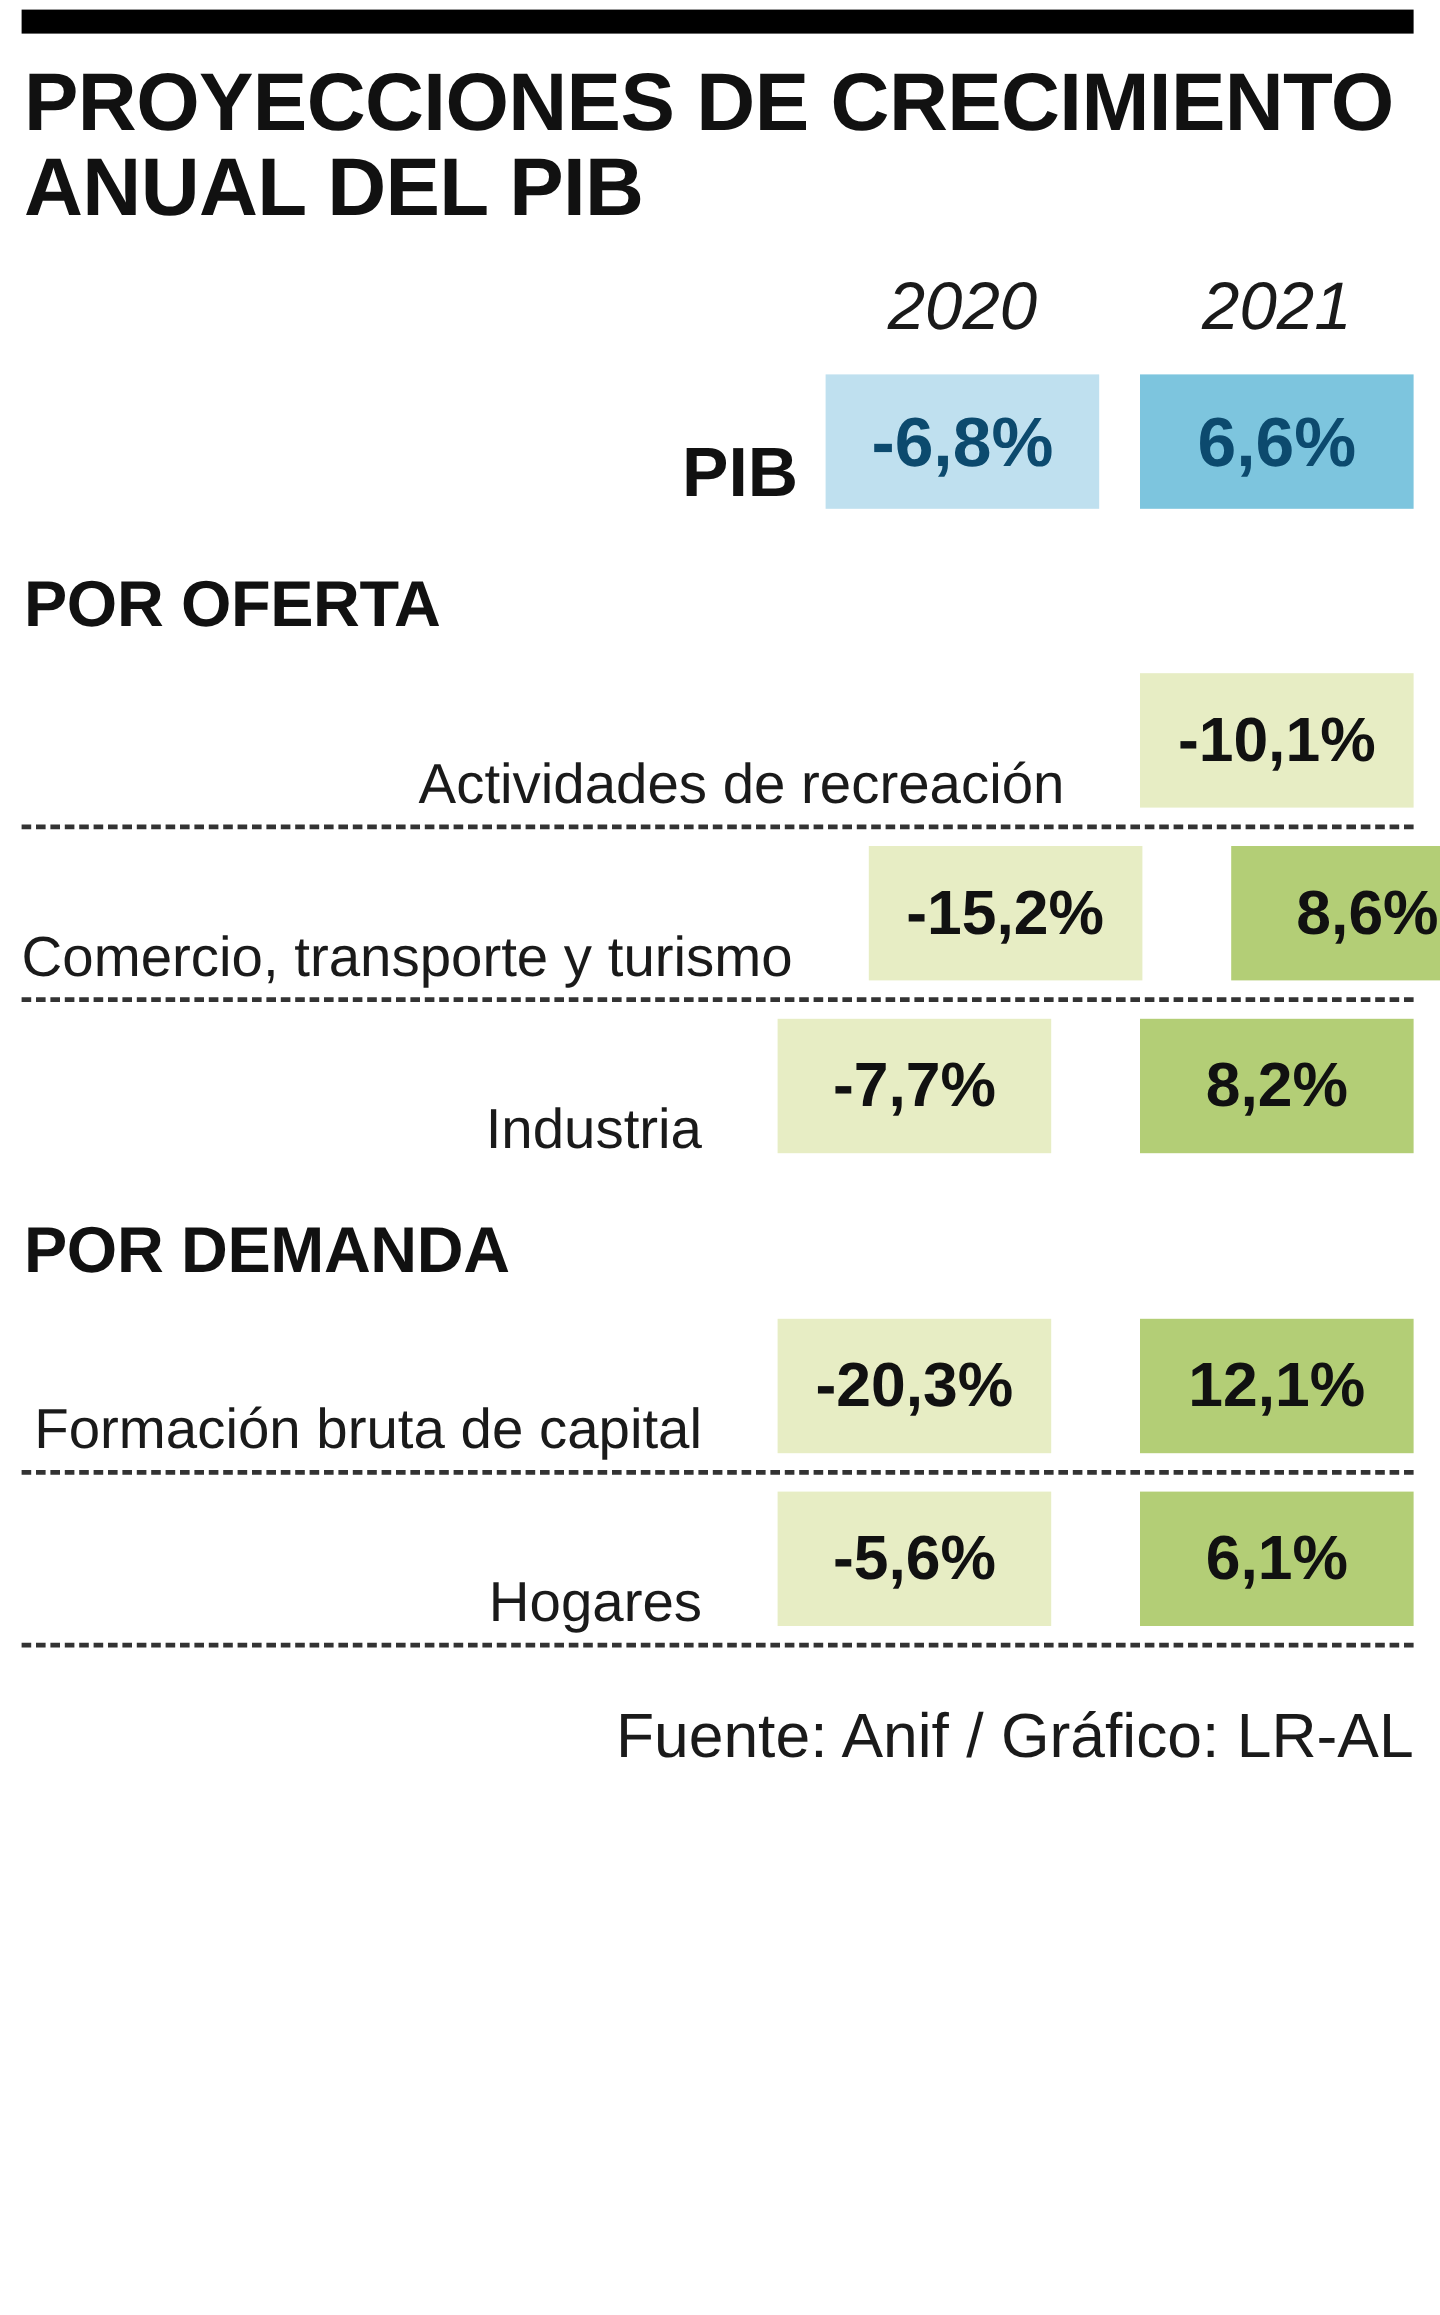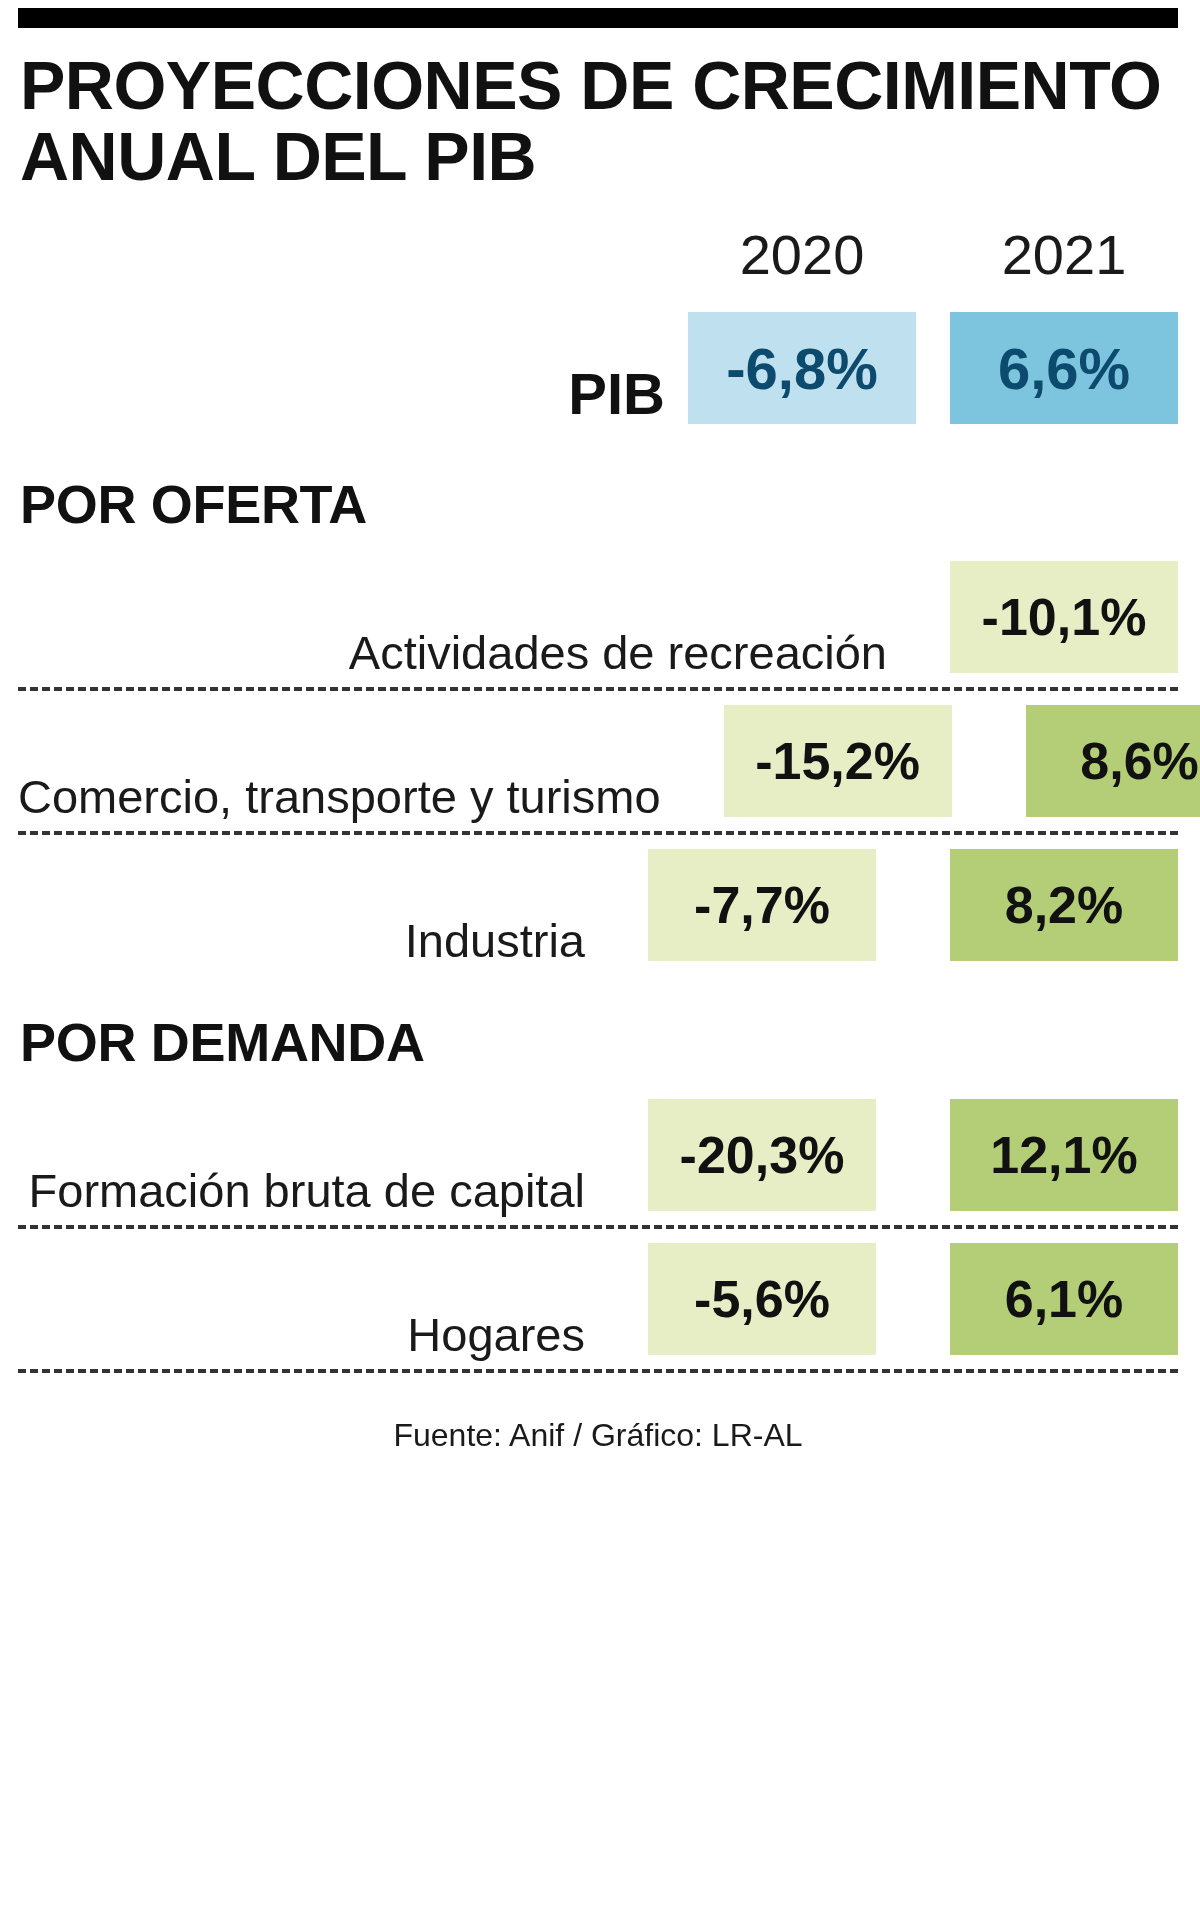--- a/index.html
+++ b/index.html
@@ -65,20 +65,21 @@
     justify-content: center;
     box-sizing: border-box;
   }
   .val-cell.second {
     margin-left: 34px;
   }
 
   
   .header-row {
     height: 92px;
+    font-style: italic;
   }
   .year {
     font-size: 56px;
     font-weight: normal;
     color: #1a1a1a;
     line-height: 1;
   }
 
   
   .pib-row {
@@ -137,23 +138,23 @@
   .box-2020 { background: #e7edc4; }
   .box-2021 { background: #b3ce76; }
 
   .dashed {
     border-top: 4px dashed #333333;
     margin: 10px 0 10px 0;
     width: 1160px;
   }
 
   .source {
-    font-size: 32px;
-    color: #1a1a1a;
-    text-align: center;
+    font-size: 52px;
+    color: #1a1a1a;
+    text-align: right;
     margin-top: 34px;
     width: 1160px;
   }
 </style>
 </head>
 <body>
 
 <div class="page">
 
   <div class="top-rule"></div>

